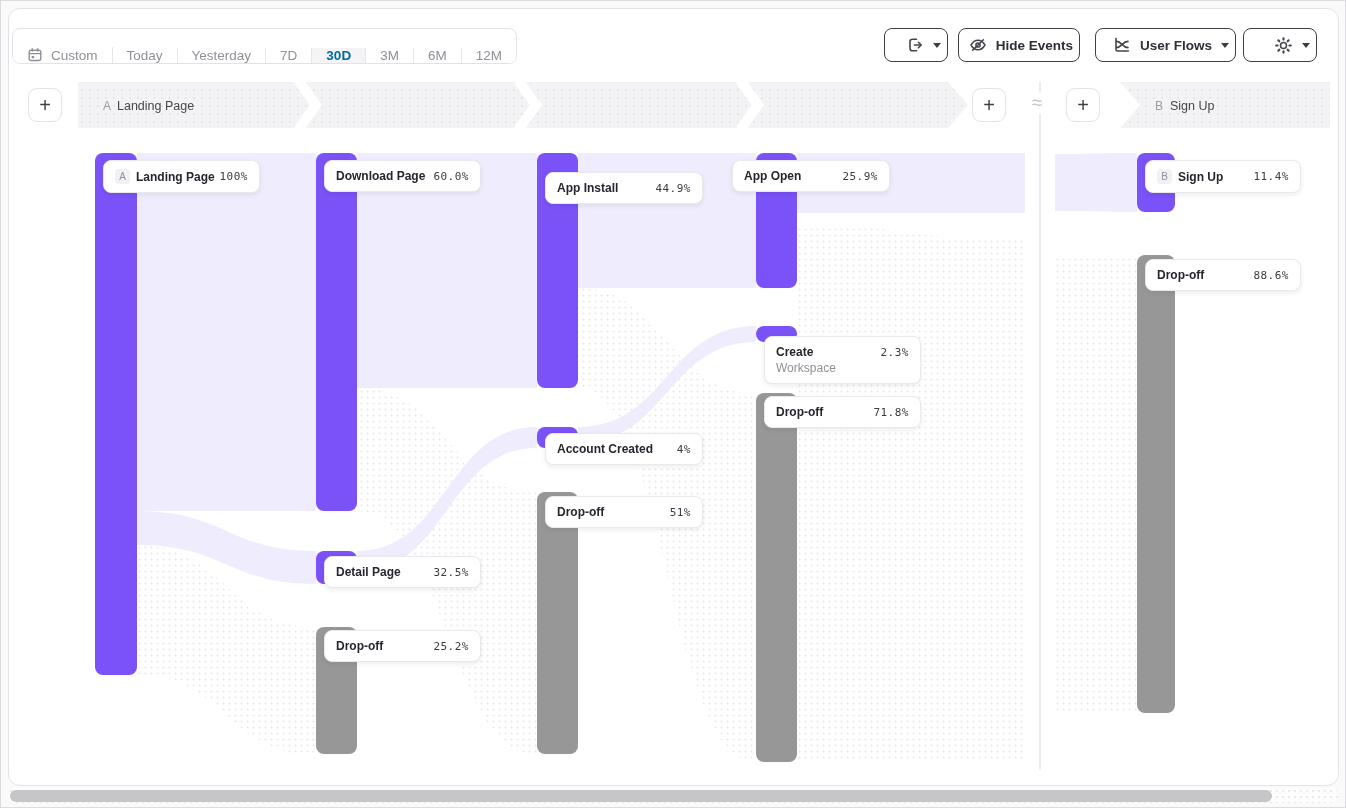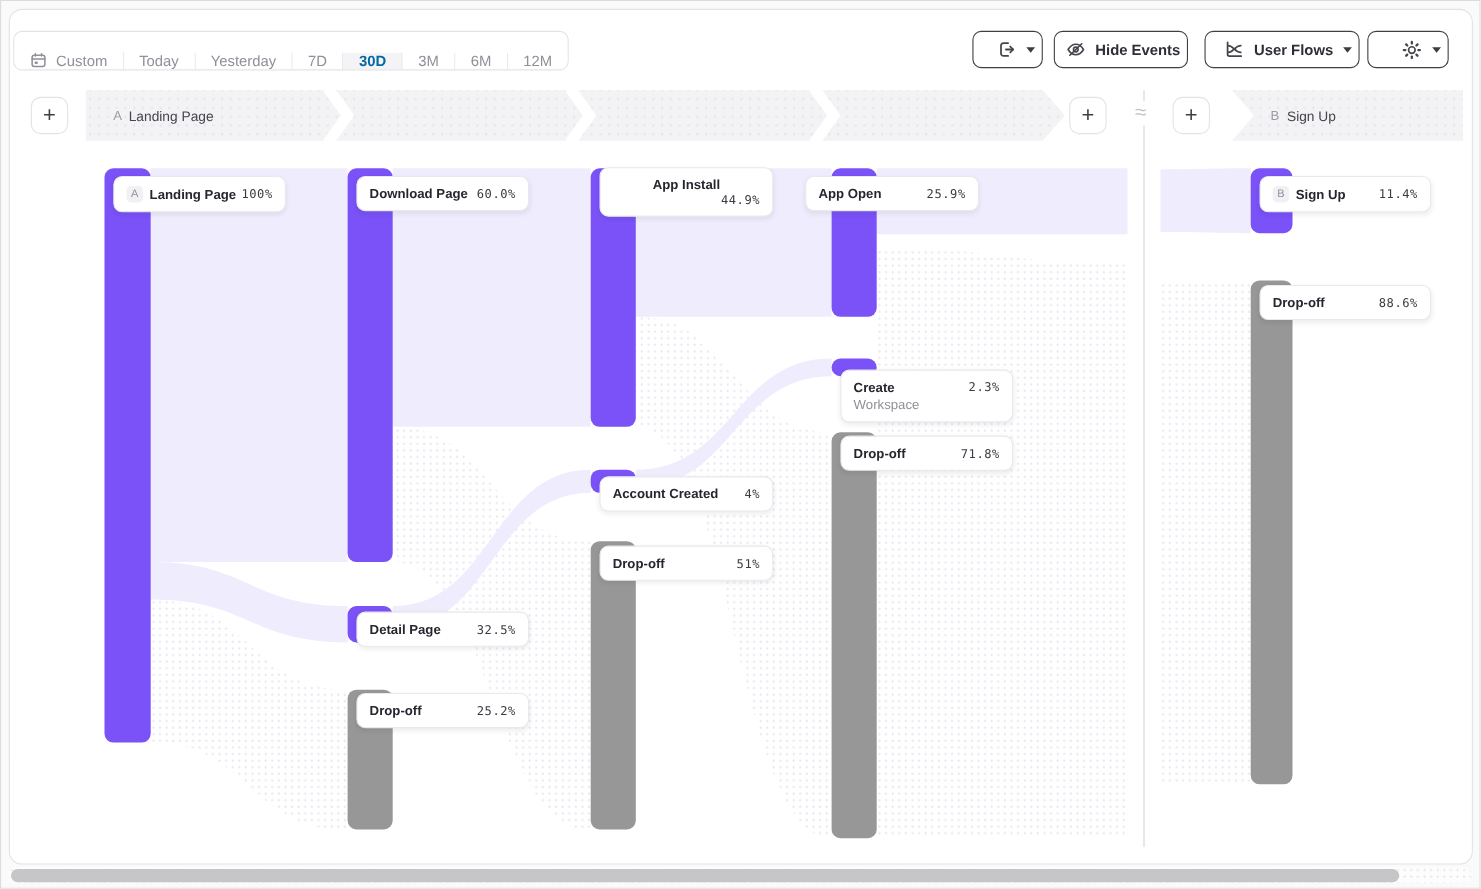--- a/index.html
+++ b/index.html
@@ -22,21 +22,21 @@
   
   #header-svg,#sankey-svg{position:absolute;left:0;top:0;}
   .hdr-badge{fill:#9b9ca4;font-size:12px;font-weight:500;font-family:"Liberation Sans",sans-serif;}
   .hdr-label{fill:#45464d;font-size:12.5px;font-weight:500;font-family:"Liberation Sans",sans-serif;}
   #card-layer{position:absolute;left:0;top:0;width:100%;height:100%;pointer-events:none;}
   .node-card{position:absolute;pointer-events:auto;background:#fff;border:1px solid #e9e9ed;border-radius:8px;box-shadow:0 2px 5px rgba(25,25,55,.08);padding:8px 11px;display:flex;align-items:center;font-size:12px;cursor:pointer;}
   .card-name{font-weight:700;color:#26272e;white-space:nowrap;}
   .card-pct{margin-left:auto;font-family:"DejaVu Sans Mono",monospace;font-size:11px;font-weight:500;color:#3a3b42;letter-spacing:.5px;white-space:nowrap;}
   .card-badge{flex:none;width:15px;height:15px;margin-right:6px;border-radius:4px;background:#f1f1f4;color:#8f90a0;font-size:10px;font-weight:500;line-height:15px;text-align:center;}
   .node-card.two-line{display:block;}
-  .node-card.two-line .card-row{display:flex;align-items:flex-start;}
+  .node-card.two-line .card-row{display:flex;align-items:center;}
   .card-sub{margin-top:2px;color:#8f9097;font-weight:500;}
 
   
   .hscroll-track{position:absolute;left:8px;top:788px;width:1330px;height:15px;border-radius:8px;background-color:#fdfdfd;background-image:radial-gradient(#e9e9ec 1px,transparent 1.2px);background-size:6px 6px;cursor:pointer;}
   .hscroll-thumb{position:absolute;left:2px;top:1.5px;width:1262px;height:12px;border-radius:6px;background:#c6c6c9;cursor:grab;}
 </style>
 </head>
 <body>
 
 <div class="page">
@@ -191,21 +191,21 @@
   <div id="card-layer">
       <div class="node-card" style="left: 103px; top: 160px; width: 133px;">
         <span class="card-badge">A</span>
         <span class="card-name">Landing Page</span>
         <span class="card-pct">100%</span>
       </div>
       <div class="node-card" style="left: 324px; top: 160px; width: 133px;">
         <span class="card-name">Download Page</span>
         <span class="card-pct">60.0%</span>
       </div>
-      <div class="node-card" style="left: 545px; top: 152px; width: 134px; flex-direction: column;">
+      <div class="node-card" style="left: 545px; top: 172px; width: 134px;">
         <span class="card-name">App Install</span>
         <span class="card-pct">44.9%</span>
       </div>
       <div class="node-card" style="left: 732px; top: 160px; width: 134px;">
         <span class="card-name">App Open</span>
         <span class="card-pct">25.9%</span>
       </div>
       <div class="node-card two-line" style="left: 764px; top: 336px; width: 133px;">
         <div class="card-row">
           <span class="card-name">Create</span>

